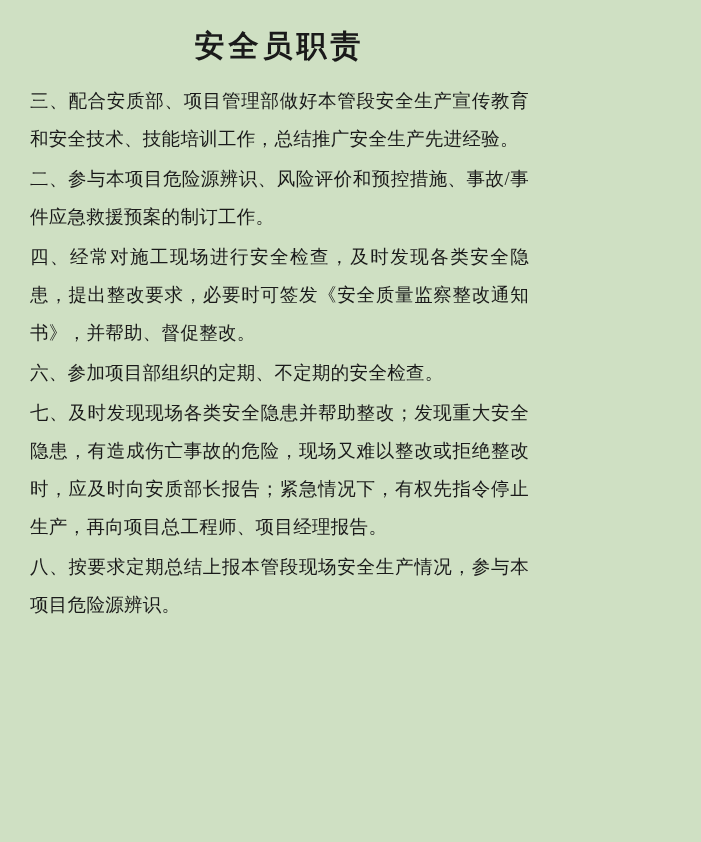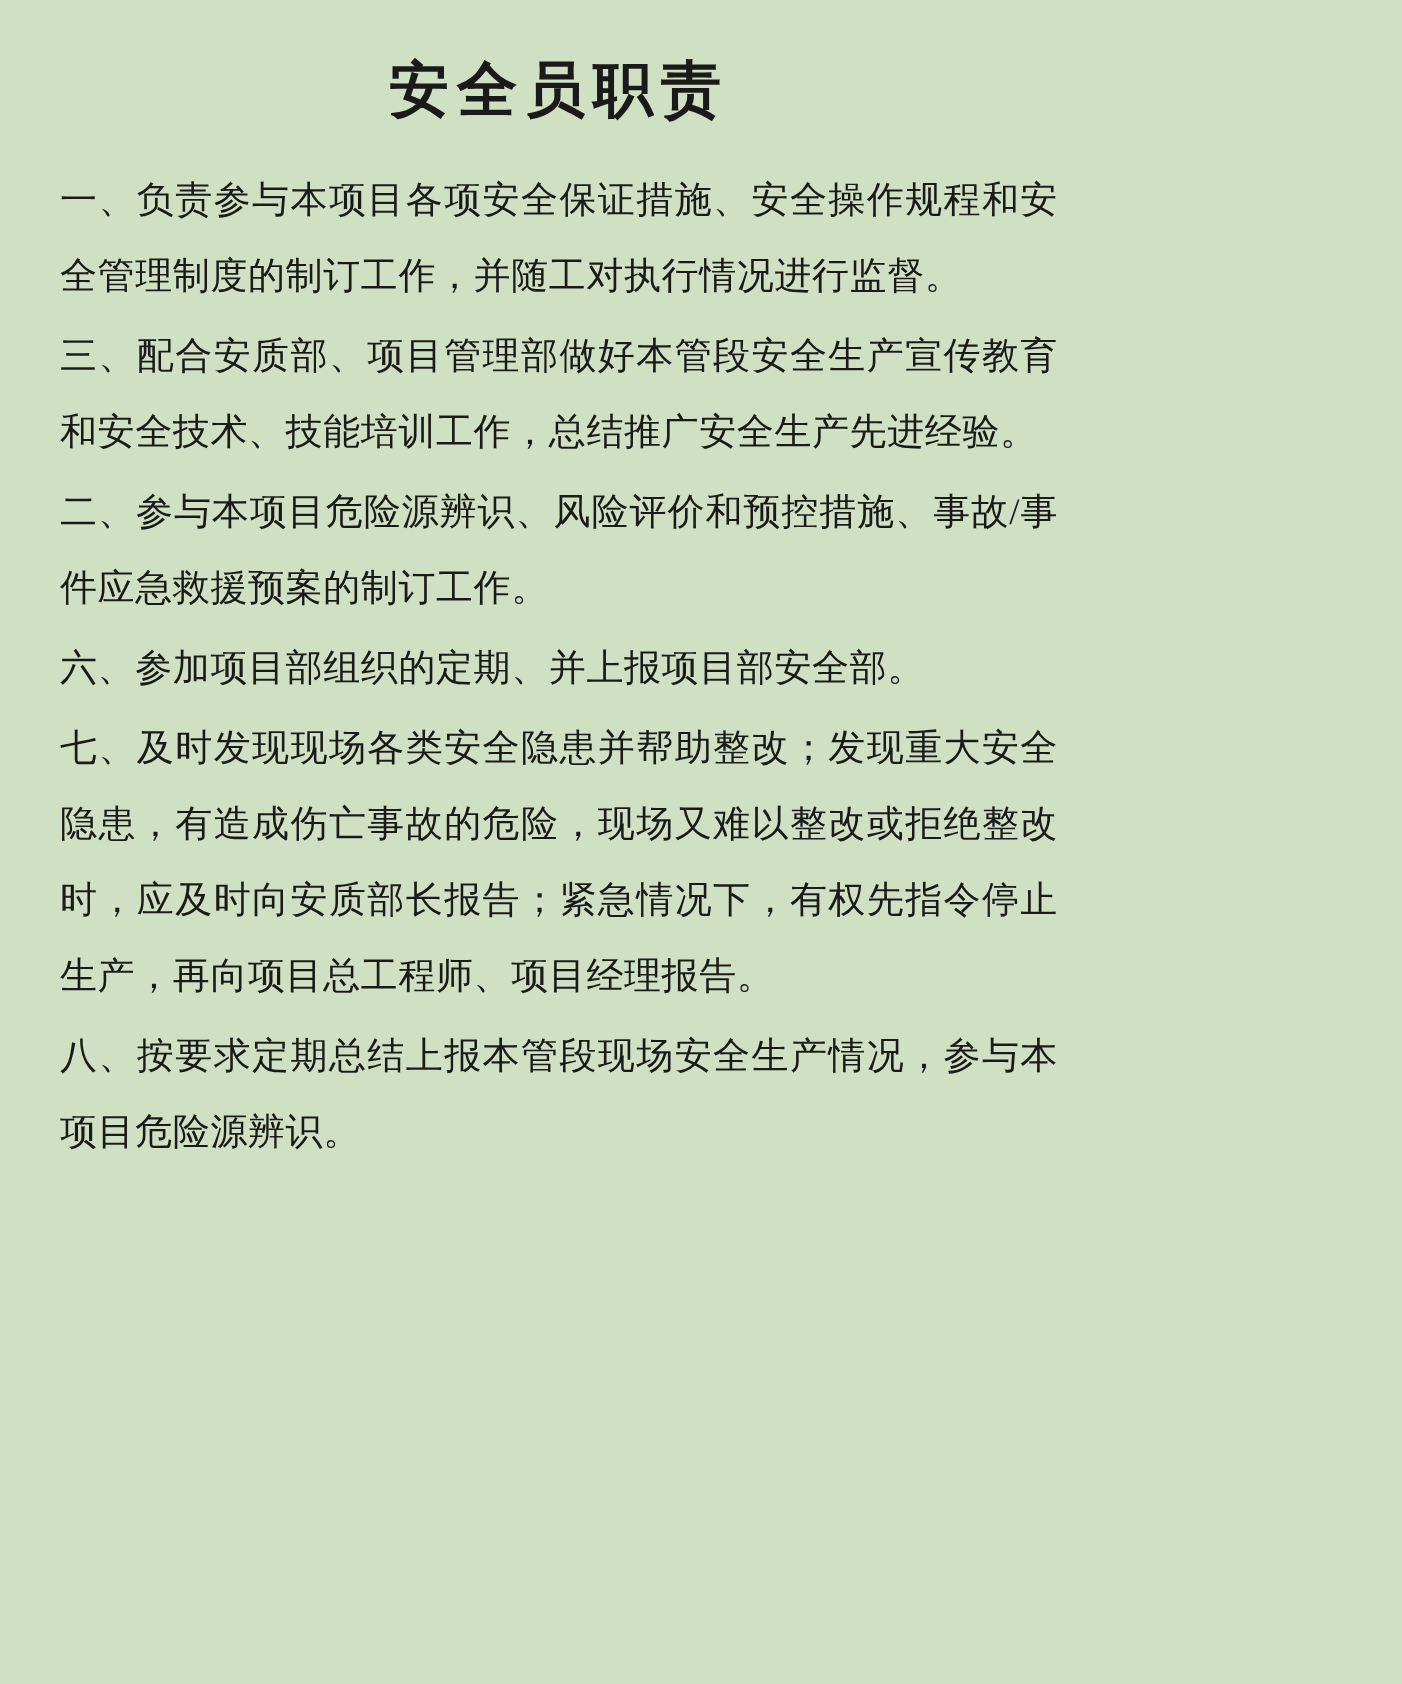--- a/index.html
+++ b/index.html
@@ -43,20 +43,20 @@
     letter-spacing: 0.3px;
     white-space: normal;
   }
 </style>
 </head>
 <body>
 
 <div class="page">
   <div class="doc-title">安全员职责</div>
   <div class="body-text">
-    <p class="para">一、负责参与本项目各项安全保证措施、安全操作规程和安全管理制度的制订工作，并随工对执行情况进行监督。</p>
     <p class="para">三、配合安质部、项目管理部做好本管段安全生产宣传教育和安全技术、技能培训工作，总结推广安全生产先进经验。</p>
     <p class="para">二、参与本项目危险源辨识、风险评价和预控措施、事故/事件应急救援预案的制订工作。</p>
-    <p class="para">六、参加项目部组织的定期、并上报项目部安全部。</p>
+    <p class="para">四、经常对施工现场进行安全检查，及时发现各类安全隐患，提出整改要求，必要时可签发《安全质量监察整改通知书》，并帮助、督促整改。</p>
+    <p class="para">六、参加项目部组织的定期、不定期的安全检查。</p>
     <p class="para">七、及时发现现场各类安全隐患并帮助整改；发现重大安全隐患，有造成伤亡事故的危险，现场又难以整改或拒绝整改时，应及时向安质部长报告；紧急情况下，有权先指令停止生产，再向项目总工程师、项目经理报告。</p>
     <p class="para">八、按要求定期总结上报本管段现场安全生产情况，参与本项目危险源辨识。</p>
   </div>
 </div>
 
 </body></html>

